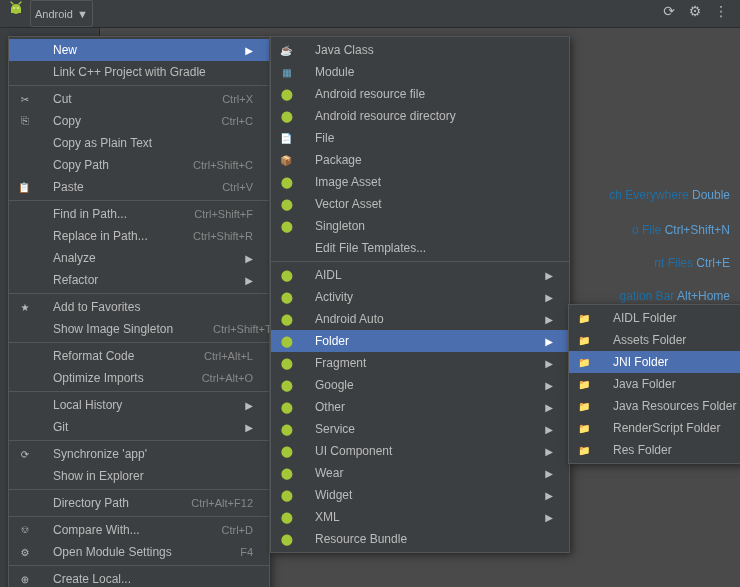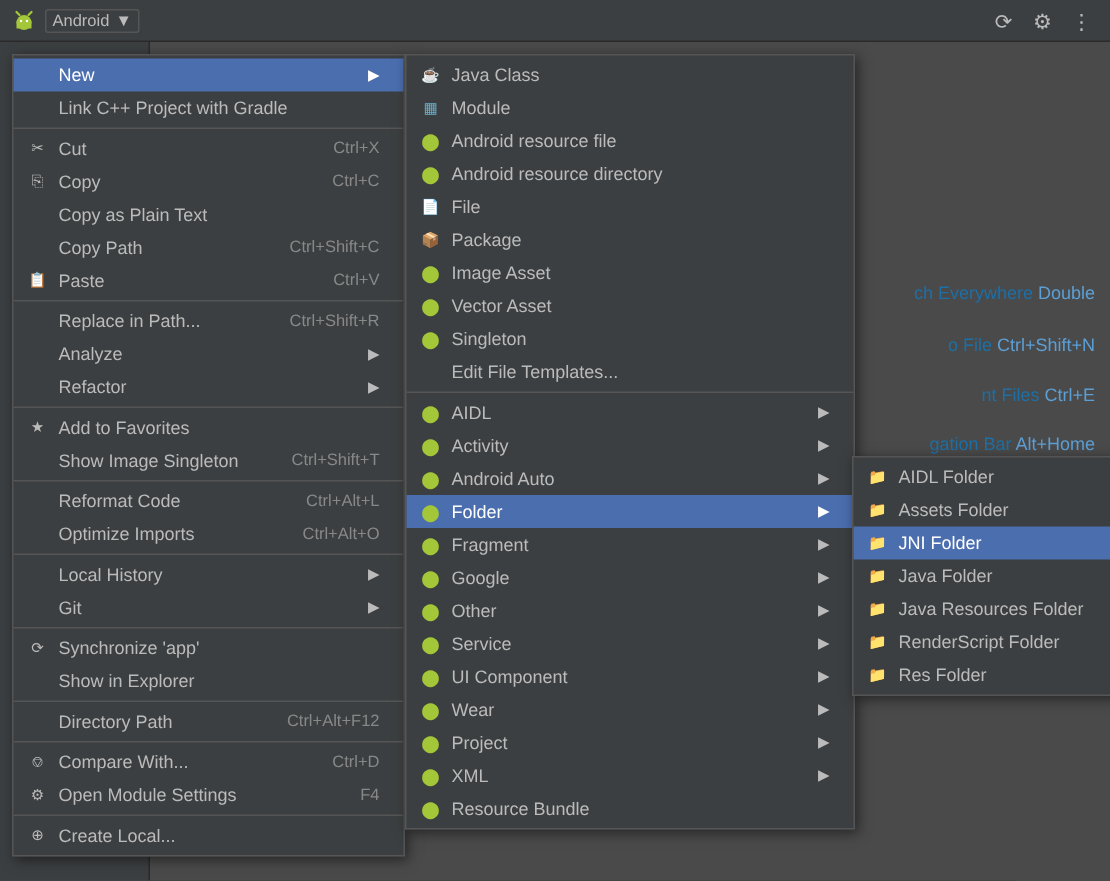--- a/index.html
+++ b/index.html
@@ -12,21 +12,20 @@
       color: #bbbbbb;
       overflow: hidden;
       position: relative;
     }
 
     
     .title-bar {
       height: 28px;
       background: #3c3f41;
       display: flex;
-      align-items: center;
       padding: 0 8px;
       gap: 6px;
       border-bottom: 1px solid #2b2b2b;
     }
     .title-bar-icon {
       width: 16px;
       height: 16px;
     }
     .title-bar-dropdown {
       background: #3c3f41;
@@ -105,21 +104,21 @@
       box-shadow: 2px 2px 8px rgba(0,0,0,0.5);
       min-width: 200px;
       padding: 2px 0;
       z-index: 10;
     }
     .menu-item {
       display: flex;
       align-items: center;
       padding: 3px 16px 3px 8px;
       cursor: pointer;
-      gap: 6px;
+      gap: 20px;
       position: relative;
       color: #bbbbbb;
       font-size: 12px;
       white-space: nowrap;
     }
     .menu-item.highlighted {
       background: #4b6eaf;
       color: #fff;
     }
     .menu-item .shortcut {
@@ -309,20 +308,25 @@
       <span class="shortcut">Ctrl+Shift+C</span>
     </div>
     <div class="menu-item">
       <span class="menu-item-icon">📋</span>
       <span>Paste</span>
       <span class="shortcut">Ctrl+V</span>
     </div>
     <div class="menu-separator"></div>
     <div class="menu-item">
       <span class="menu-item-icon"></span>
+      <span>Find in Path...</span>
+      <span class="shortcut">Ctrl+Shift+F</span>
+    </div>
+    <div class="menu-item">
+      <span class="menu-item-icon"></span>
       <span>Replace in Path...</span>
       <span class="shortcut">Ctrl+Shift+R</span>
     </div>
     <div class="menu-item">
       <span class="menu-item-icon"></span>
       <span>Analyze</span>
       <span class="submenu-arrow">▶</span>
     </div>
     <div class="menu-item">
       <span class="menu-item-icon"></span>
@@ -481,21 +485,21 @@
       <span>UI Component</span>
       <span class="submenu-arrow">▶</span>
     </div>
     <div class="menu-item">
       <span class="menu-item-icon icon-android">⬤</span>
       <span>Wear</span>
       <span class="submenu-arrow">▶</span>
     </div>
     <div class="menu-item">
       <span class="menu-item-icon icon-android">⬤</span>
-      <span>Project</span>
+      <span>Widget</span>
       <span class="submenu-arrow">▶</span>
     </div>
     <div class="menu-item">
       <span class="menu-item-icon icon-android">⬤</span>
       <span>XML</span>
       <span class="submenu-arrow">▶</span>
     </div>
     <div class="menu-item">
       <span class="menu-item-icon icon-android">⬤</span>
       <span>Resource Bundle</span>

